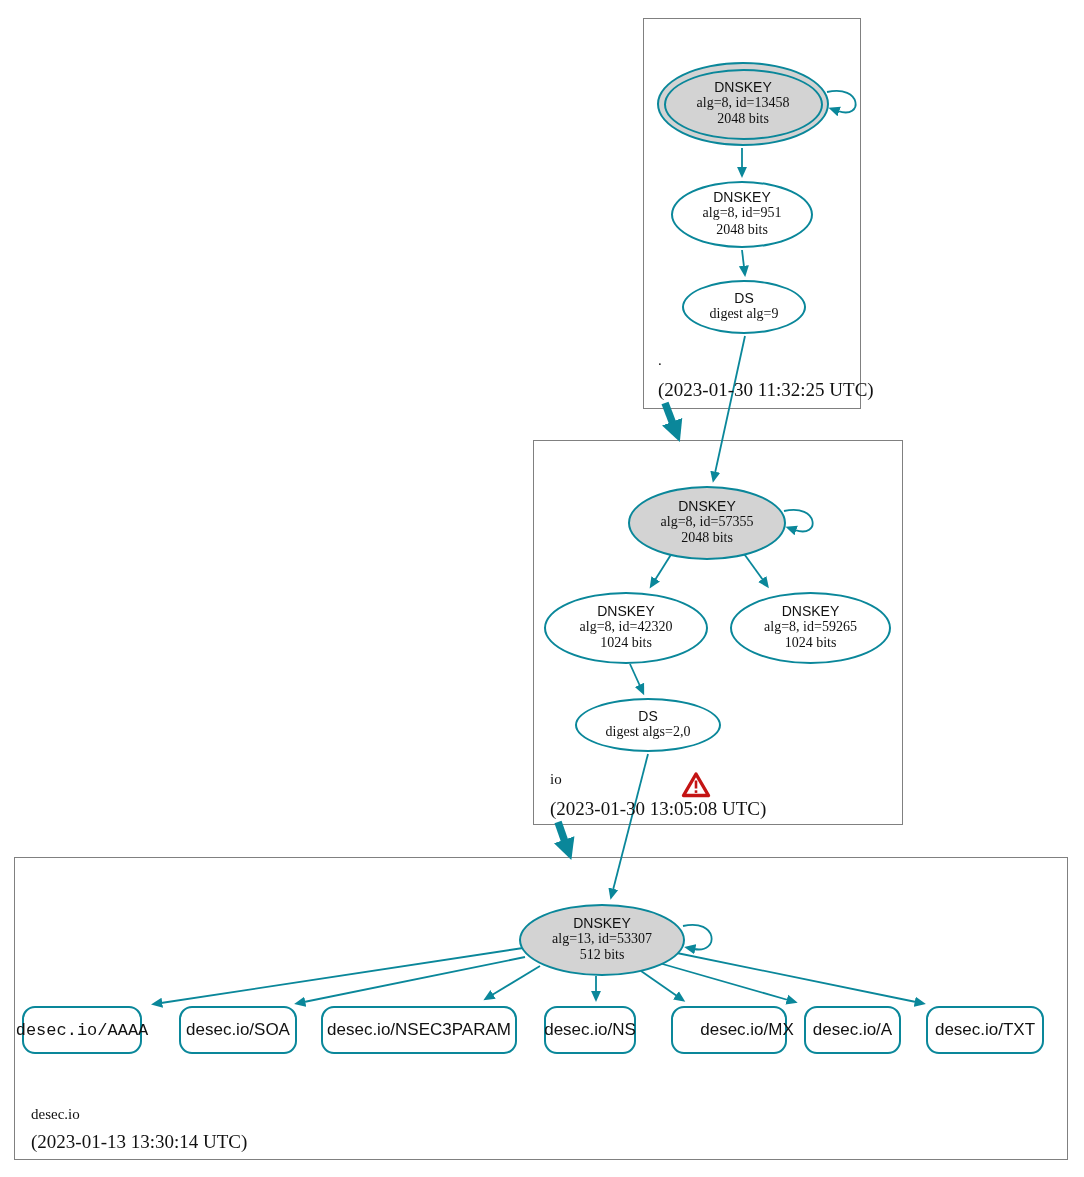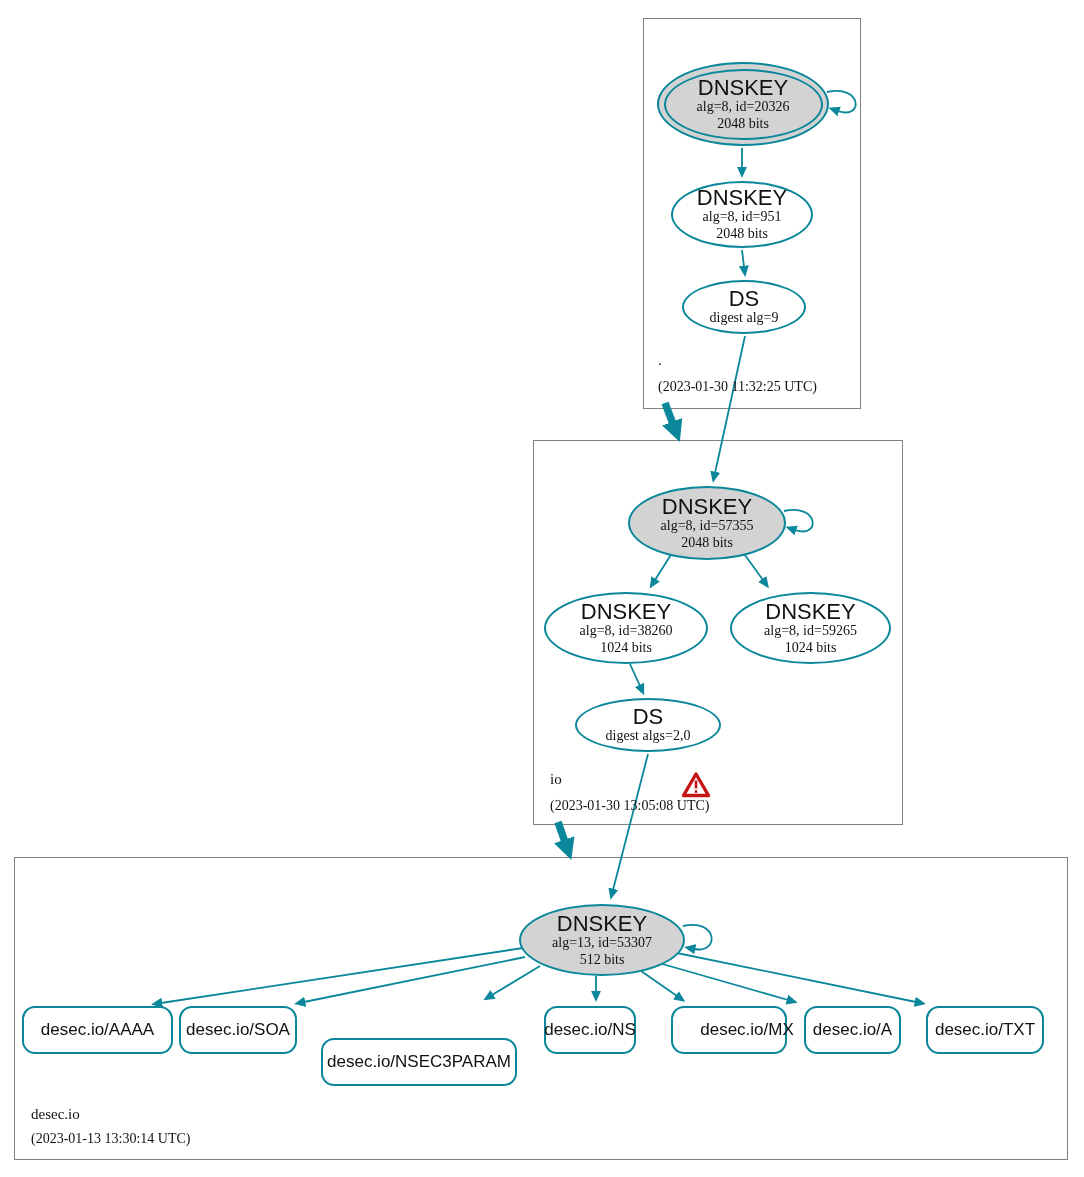--- a/index.html
+++ b/index.html
@@ -18,30 +18,30 @@
   .dbl-outer {
     position:absolute; box-sizing:border-box; border-radius:50%;
     border:2.3px solid #0a879a; background:#d3d3d3;
     display:flex; align-items:center; justify-content:center;
   }
   .dbl-inner {
     box-sizing:border-box; width:calc(100% - 9px); height:calc(100% - 9px);
     border:2.3px solid #0a879a; border-radius:50%;
     display:flex; flex-direction:column; align-items:center; justify-content:center; text-align:center;
   }
-  .node-title { font-family:"Liberation Sans", sans-serif; font-size:22px; line-height:1.05; }
+  .node-title { font-family:"Liberation Sans", sans-serif; font-size:14px; line-height:1.05; }
   .node-sub   { font-family:"Liberation Serif", serif; font-size:14px; line-height:1.2; }
   .rrset {
     position:absolute; top:1006px; height:48px; box-sizing:border-box;
     border:2.5px solid #0a879a; border-radius:13px; background:#ffffff;
     display:flex; align-items:center; justify-content:center;
     font-family:"Liberation Sans", sans-serif; font-size:17px;
   }
   .zone-name { position:absolute; font-size:15px; }
-  .zone-ts   { position:absolute; font-size:14px; }
+  .zone-ts   { position:absolute; font-size:19px; }
   .warn { position:absolute; }
 </style>
 </head>
 <body>
 
 <div id="canvas">
 
   <div class="zone-box" style="left:643px; top:18px; width:218px; height:391px;"></div>
   <div class="zone-box" style="left:533px; top:440px; width:370px; height:385px;"></div>
   <div class="zone-box" style="left:14px; top:857px; width:1054px; height:303px;"></div>
@@ -75,21 +75,21 @@
     <path d="M 540 966 L 492 995" fill="none" stroke="#0a879a" stroke-width="1.8" marker-end="url(#ah)"></path>
     <path d="M 596 976 L 596 992" fill="none" stroke="#0a879a" stroke-width="1.8" marker-end="url(#ah)"></path>
     <path d="M 641 971 L 677 996" fill="none" stroke="#0a879a" stroke-width="1.8" marker-end="url(#ah)"></path>
     <path d="M 659 963 L 788 1000" fill="none" stroke="#0a879a" stroke-width="1.8" marker-end="url(#ah)"></path>
     <path d="M 672 952 L 916 1002" fill="none" stroke="#0a879a" stroke-width="1.8" marker-end="url(#ah)"></path>
   </svg>
 
   <div class="dbl-outer" style="left:657px; top:62px; width:172px; height:84px;">
     <div class="dbl-inner">
       <div class="node-title">DNSKEY</div>
-      <div class="node-sub">alg=8, id=20326</div>
+      <div class="node-sub">alg=8, id=13458</div>
       <div class="node-sub">2048 bits</div>
     </div>
   </div>
 
   <div class="node" style="left:671px; top:181px; width:142px; height:67px;">
     <div class="node-title">DNSKEY</div>
     <div class="node-sub">alg=8, id=951</div>
     <div class="node-sub">2048 bits</div>
   </div>
 
@@ -102,21 +102,21 @@
   <div class="zone-ts" style="left:658px; top:379px;">(2023-01-30 11:32:25 UTC)</div>
 
   <div class="node gray" style="left:628px; top:486px; width:158px; height:74px;">
     <div class="node-title">DNSKEY</div>
     <div class="node-sub">alg=8, id=57355</div>
     <div class="node-sub">2048 bits</div>
   </div>
 
   <div class="node" style="left:544px; top:592px; width:164px; height:72px;">
     <div class="node-title">DNSKEY</div>
-    <div class="node-sub">alg=8, id=38260</div>
+    <div class="node-sub">alg=8, id=42320</div>
     <div class="node-sub">1024 bits</div>
   </div>
 
   <div class="node" style="left:730px; top:592px; width:161px; height:72px;">
     <div class="node-title">DNSKEY</div>
     <div class="node-sub">alg=8, id=59265</div>
     <div class="node-sub">1024 bits</div>
   </div>
 
   <div class="node" style="left:575px; top:698px; width:146px; height:54px;">
@@ -131,27 +131,27 @@
     <rect x="13.7" y="19.3" width="2.6" height="2.6" fill="#c41414"></rect>
   </svg>
   <div class="zone-ts" style="left:550px; top:798px;">(2023-01-30 13:05:08 UTC)</div>
 
   <div class="node gray" style="left:519px; top:904px; width:166px; height:72px;">
     <div class="node-title">DNSKEY</div>
     <div class="node-sub">alg=13, id=53307</div>
     <div class="node-sub">512 bits</div>
   </div>
 
-  <div class="rrset" style="left:22px; width:151px;">
+  <div class="rrset" style="left:22px; width:120px;font-family:Liberation Mono, monospace;">
     <span>desec.io/AAAA</span>
   </div>
   <div class="rrset" style="left:179px; width:118px;">
     <span>desec.io/SOA</span>
   </div>
-  <div class="rrset" style="left:321px; width:196px;margin-top:32px;">
+  <div class="rrset" style="left:321px; width:196px;">
     <span>desec.io/NSEC3PARAM</span>
   </div>
   <div class="rrset" style="left:544px; width:92px;">
     <span>desec.io/NS</span>
   </div>
   <div class="rrset" style="left:671px; width:116px;padding-left:36px;">
     <span>desec.io/MX</span>
   </div>
   <div class="rrset" style="left:804px; width:97px;">
     <span>desec.io/A</span>

